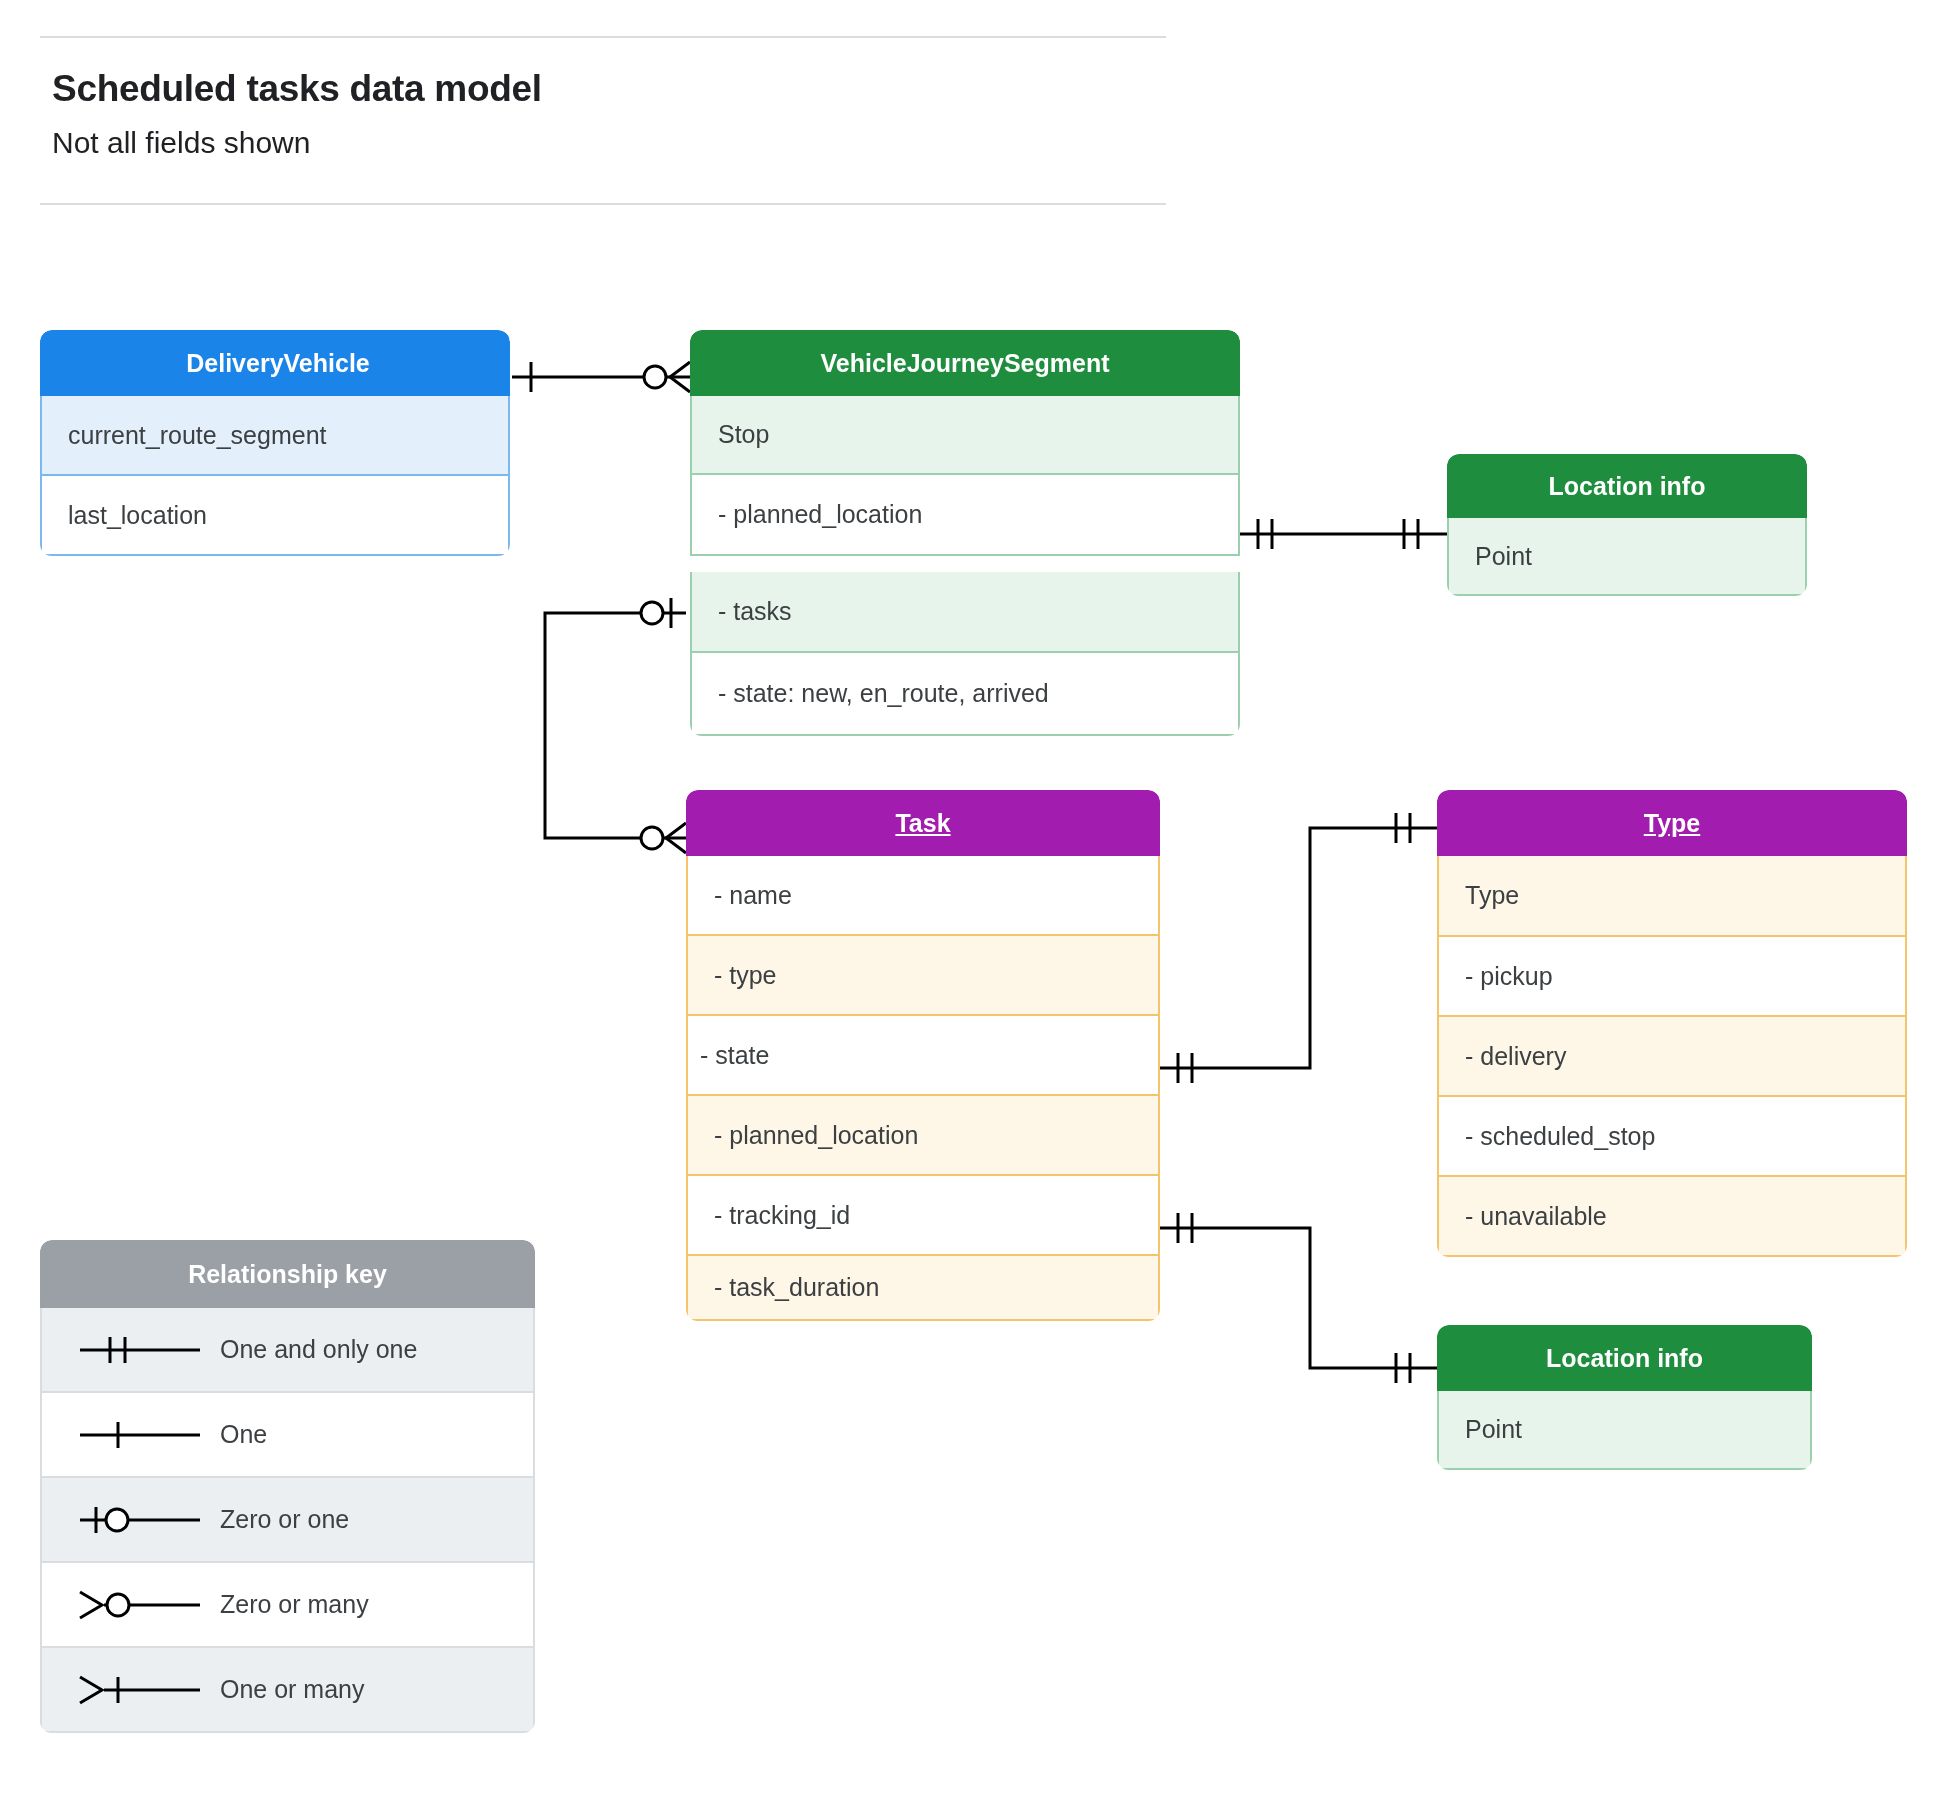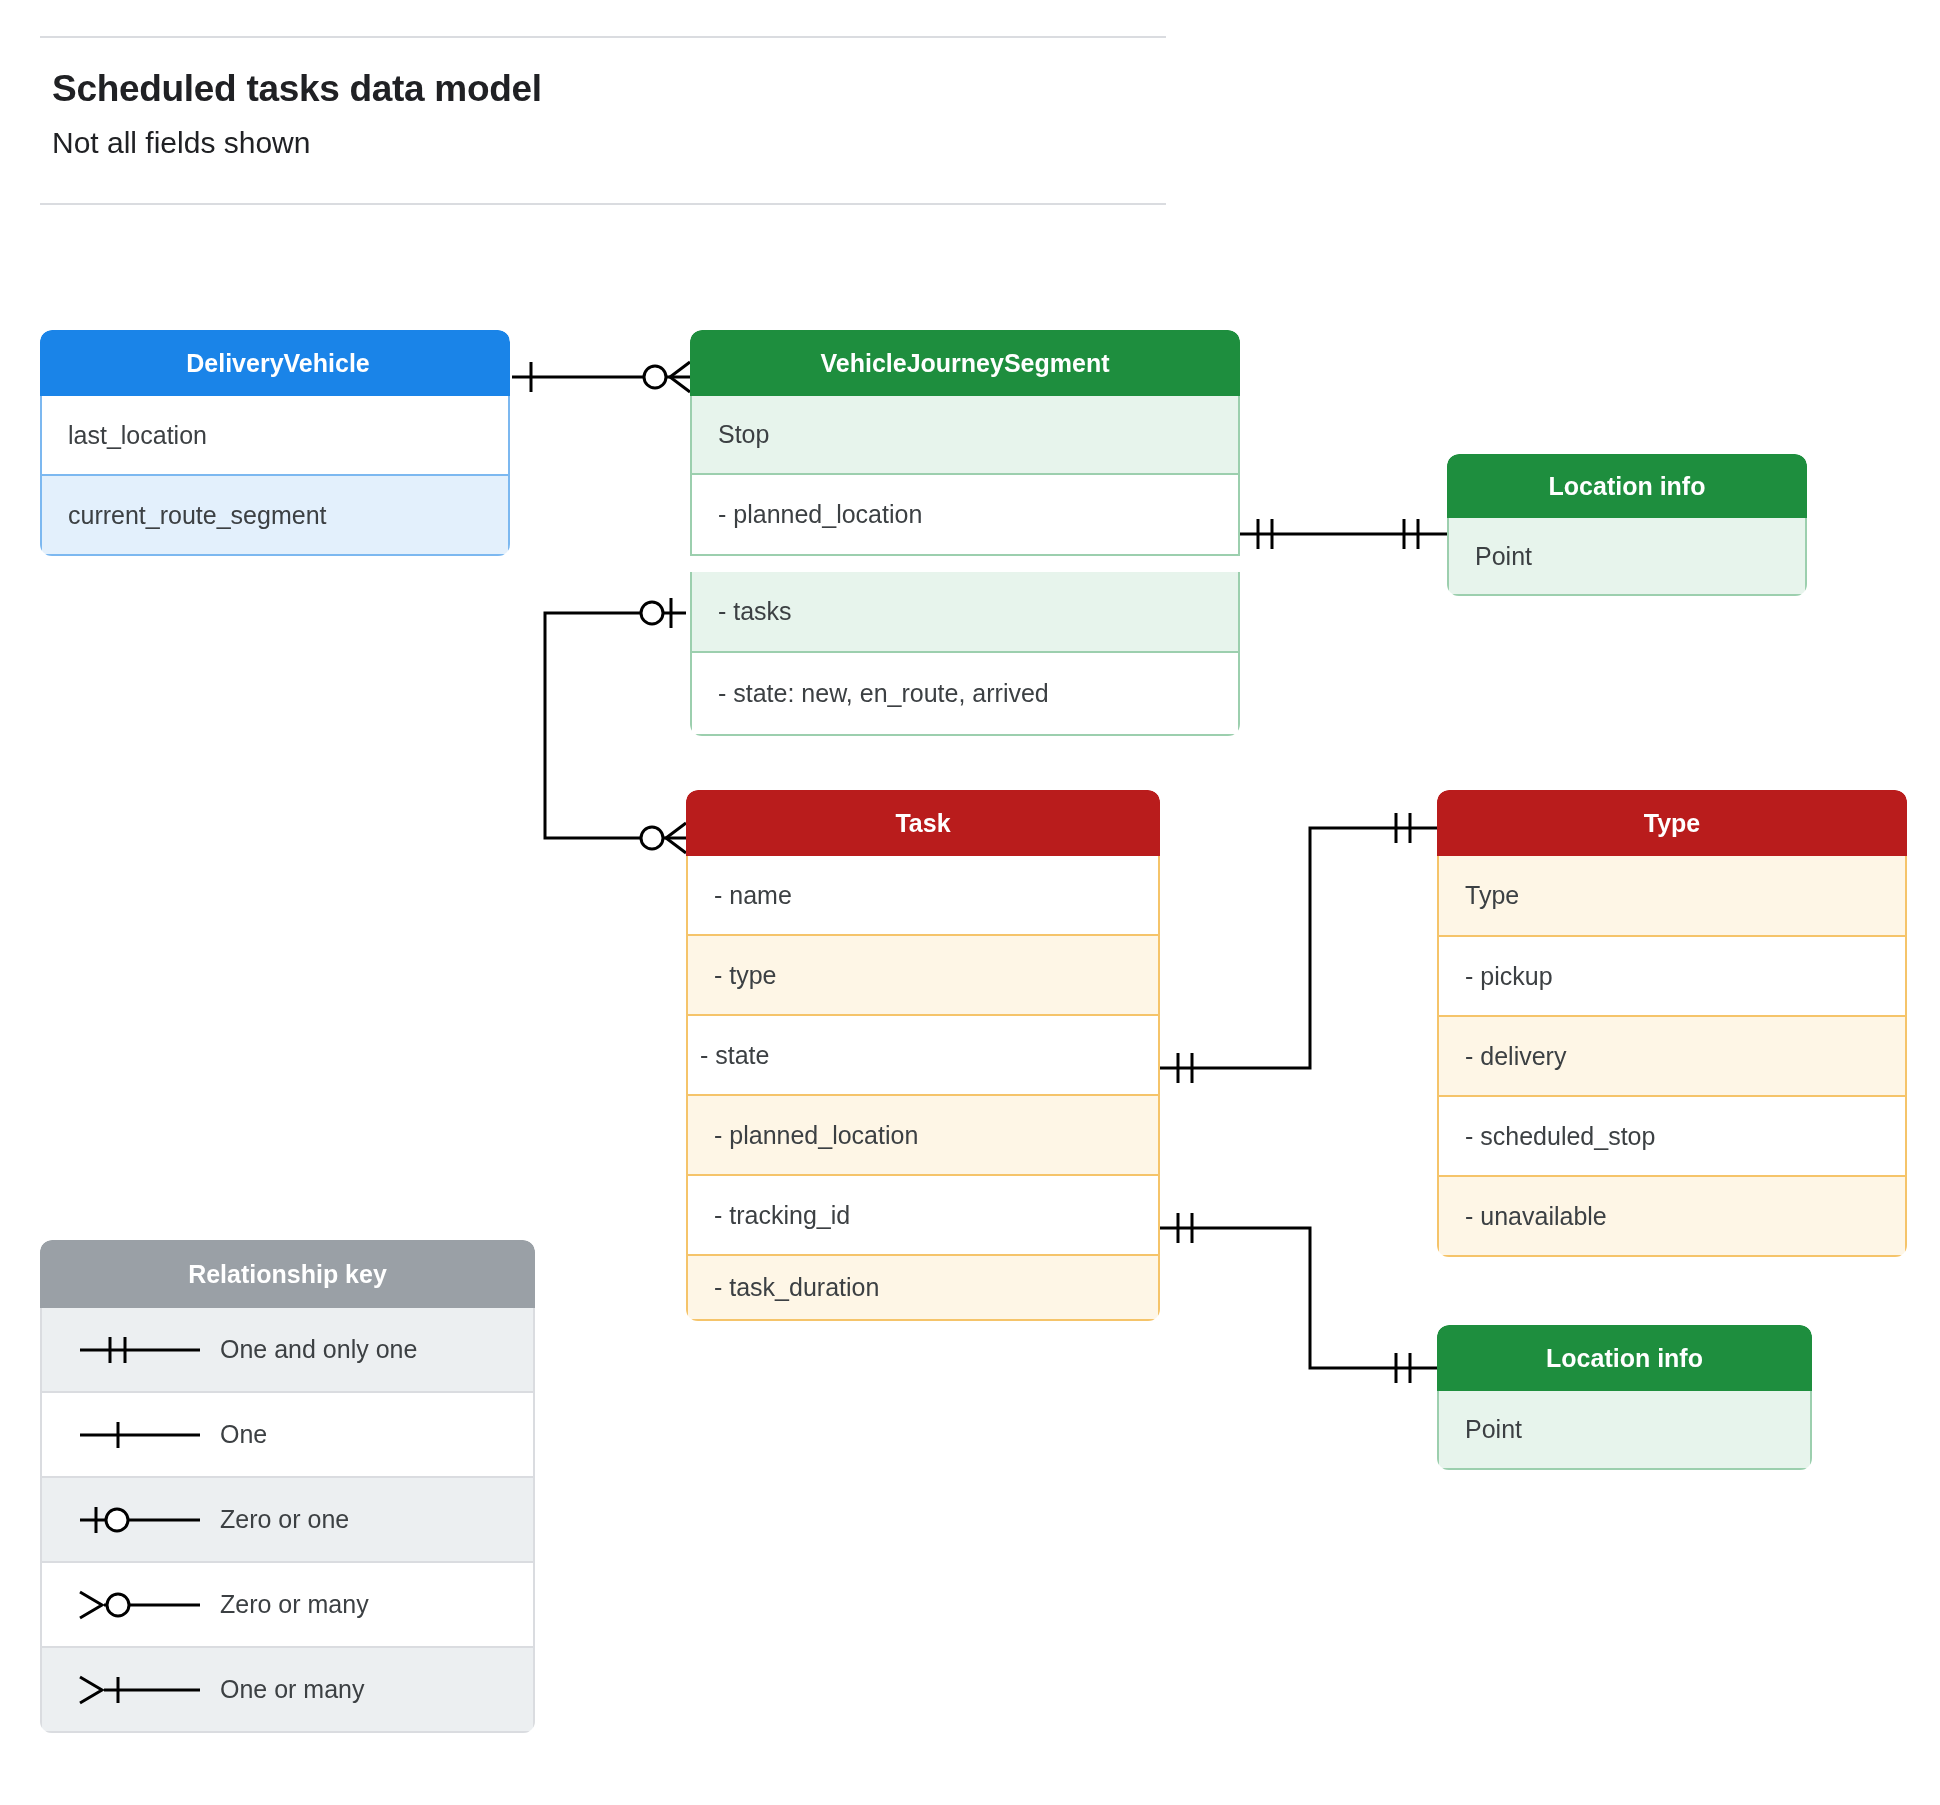--- a/index.html
+++ b/index.html
@@ -83,21 +83,21 @@
   .blue .ehead { background: #1a84e8; }
   .blue .row { border: 2px solid #7cb8f0; border-top: none; background: #ffffff; }
   .blue .row.alt { background: #e3f0fc; }
 
   
   .green .ehead { background: #1e8e3e; }
   .green .row { border: 2px solid #9ccfae; border-top: none; background: #ffffff; }
   .green .row.alt { background: #e7f4ec; }
 
   
-  .orange .ehead { background: #b91c1c; }
+  .orange .ehead { background: #a21caf; text-decoration: underline; }
   .orange .row { border: 2px solid #f5c46a; border-top: none; background: #ffffff; }
   .orange .row.alt { background: #fef6e6; }
 
   
   .grey .ehead { background: #9aa0a6; }
   .grey .row { border: 2px solid #dadce0; border-top: none; background: #ffffff; }
   .grey .row.alt { background: #eceff1; }
   .grey .row { color: #3c4043; padding-left: 18px; }
 
   .keyrow {
@@ -159,22 +159,22 @@
     <path d="M 1160 1228 L 1310 1228 L 1310 1368 L 1437 1368"></path>
     <line x1="1178" y1="1213" x2="1178" y2="1243"></line>
     <line x1="1192" y1="1213" x2="1192" y2="1243"></line>
     <line x1="1396" y1="1353" x2="1396" y2="1383"></line>
     <line x1="1410" y1="1353" x2="1410" y2="1383"></line>
   </g>
 </svg>
 
 <div class="entity blue" style="left:40px; top:330px; width:470px;">
   <div class="ehead" style="height:66px;padding-left:6px;">DeliveryVehicle</div>
+  <div class="row alt" style="height:80px;">current_route_segment</div>
   <div class="row" style="height:80px;">last_location</div>
-  <div class="row alt" style="height:80px;">current_route_segment</div>
 </div>
 
 <div class="entity green" style="left:690px; top:330px; width:550px;">
   <div class="ehead" style="height:66px;">VehicleJourneySegment</div>
   <div class="row alt" style="height:79px;">Stop</div>
   <div class="row" style="height:81px;">-  planned_location</div>
   <div class="row alt" style="height:81px;margin-top:16px;">- tasks</div>
   <div class="row" style="height:83px;">- state: new, en_route, arrived</div>
 </div>
 

